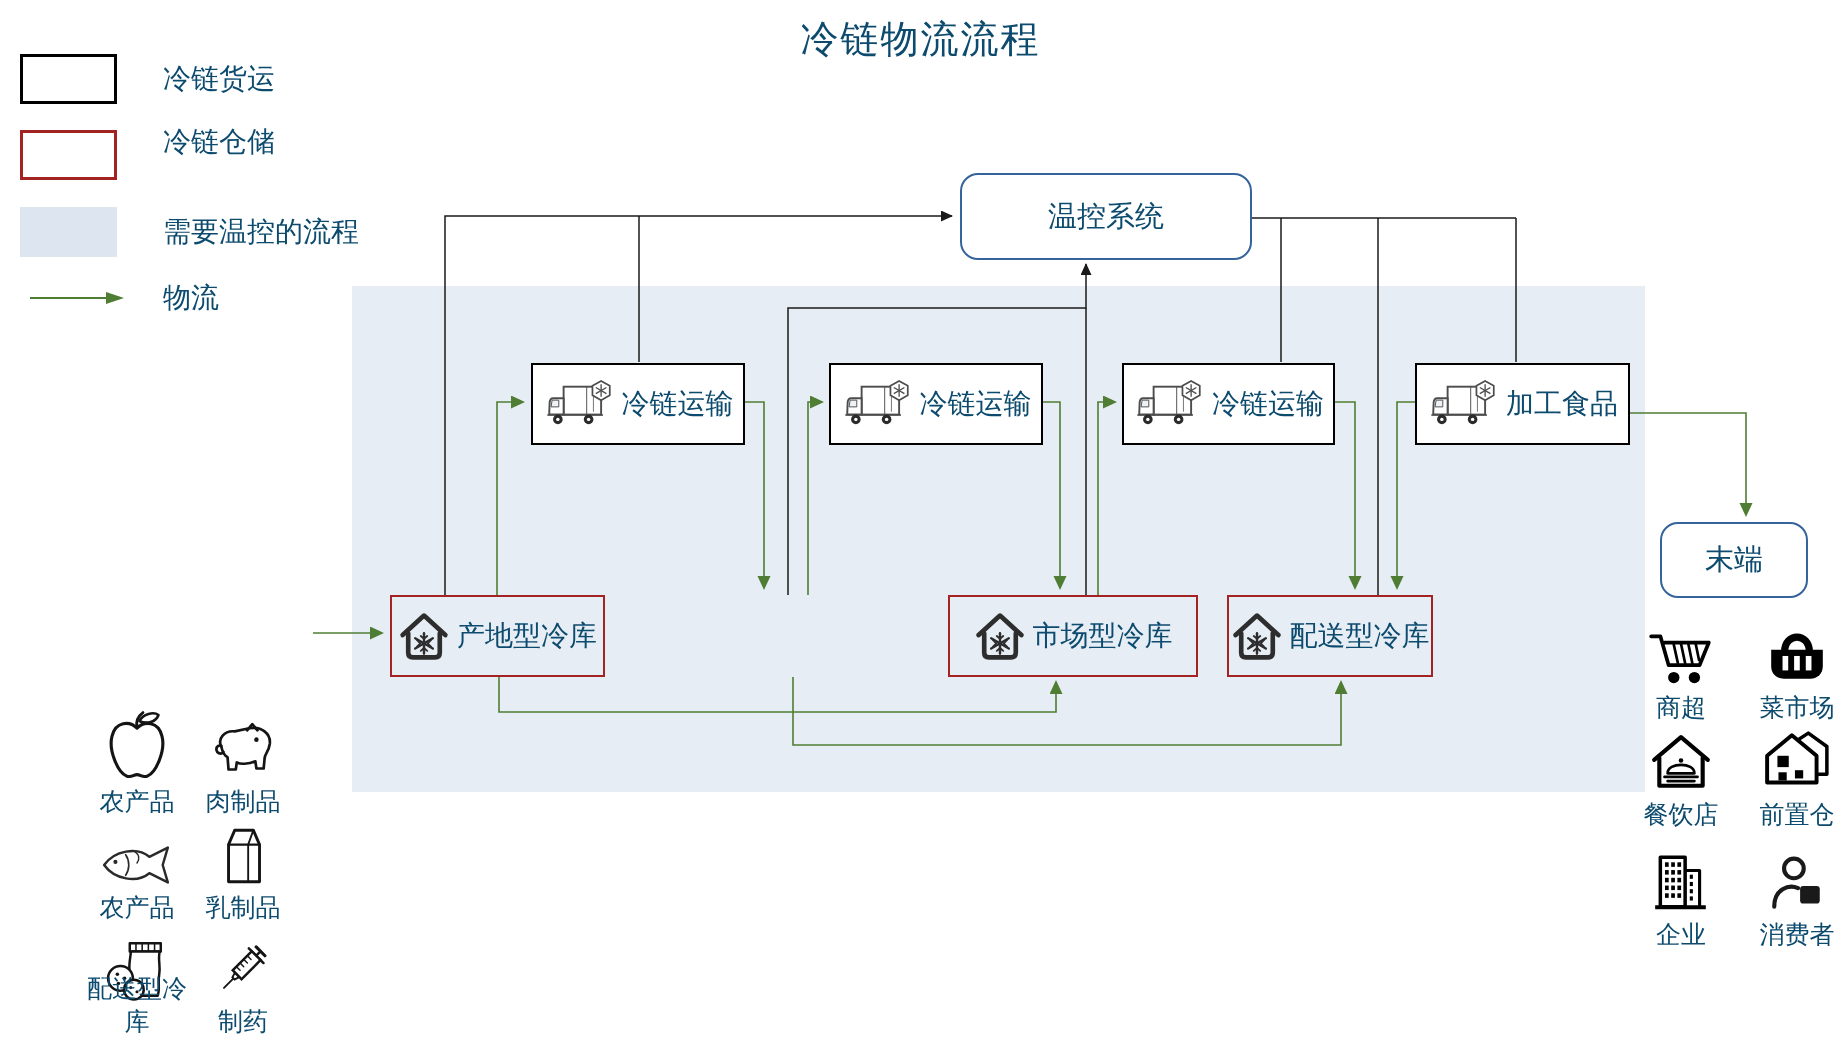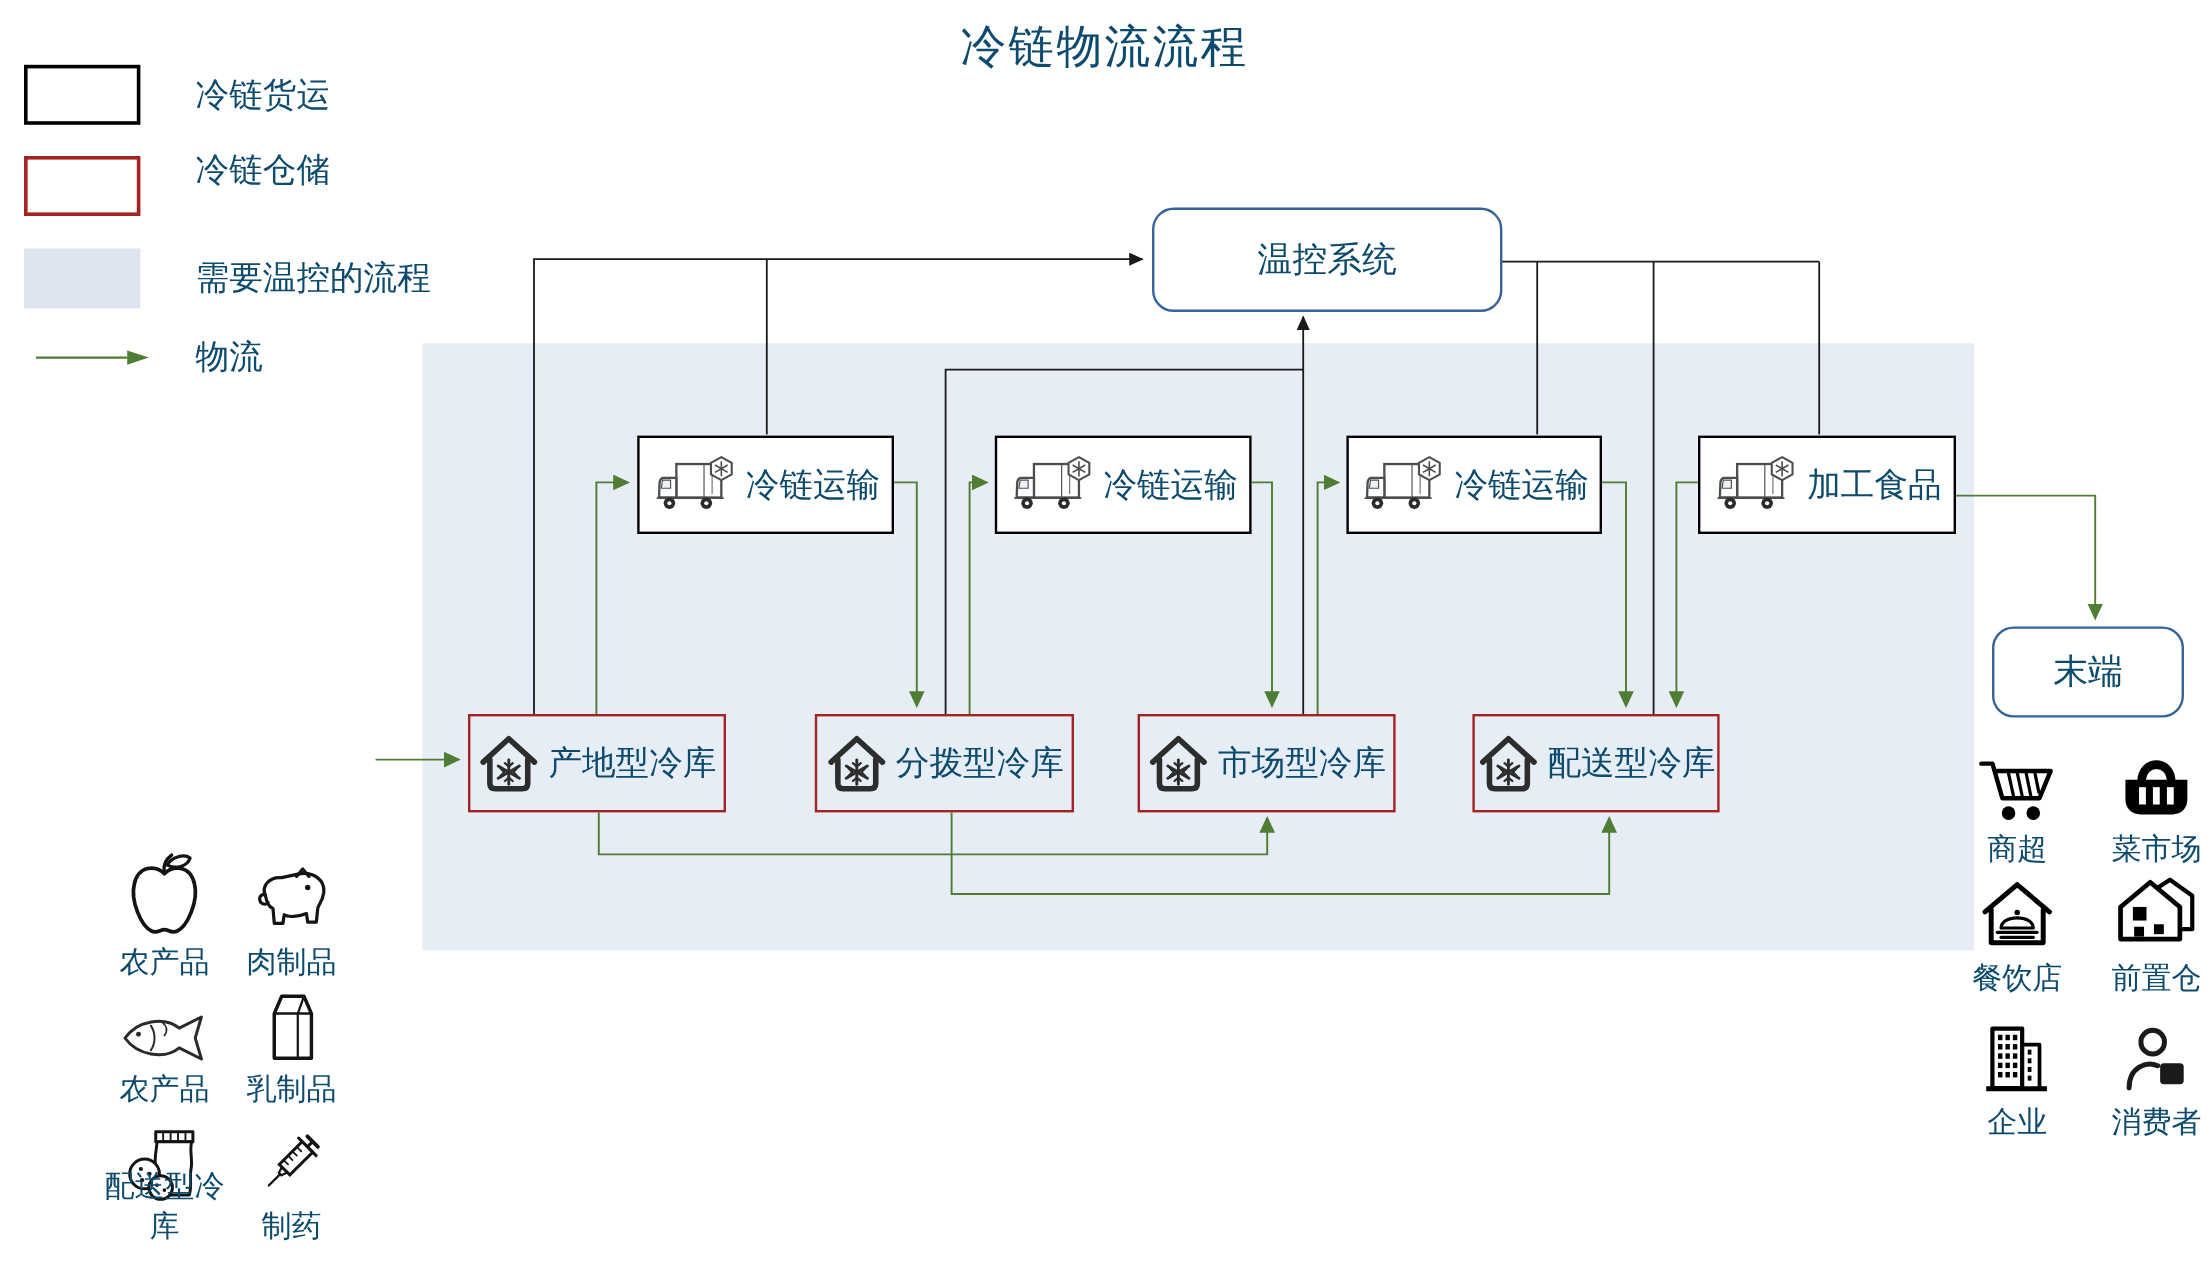--- a/index.html
+++ b/index.html
@@ -20,24 +20,24 @@
   #wires{left:0;top:0;z-index:1;}
   
   .node{box-sizing:border-box;display:flex;align-items:center;justify-content:center;gap:7px;
         font-size:28px;z-index:2;}
   .rounded{background:#fff;border:2.5px solid #35639b;border-radius:18px;font-size:29px;}
   .transport{top:363px;height:82px;background:#fff;border:2.8px solid #000;}
   .warehouse{top:595px;height:82px;background:transparent;border:2.8px solid #a32222;}
   .t1{left:531px;width:214px;} .t2{left:829px;width:214px;}
   .t3{left:1122px;width:213px;} .t4{left:1415px;width:215px;}
   .w1{left:390px;width:215px;} .w2{left:679px;width:216px;}
-  .w3{left:948px;width:215px;} .w4{left:1227px;width:206px;}
+  .w3{left:948px;width:250px;} .w4{left:1227px;width:206px;}
   #node-temp{left:960px;top:173px;width:292px;height:87px;}
   #node-goods{left:67px;top:590px;width:246px;height:85px;}
-  #node-terminal{left:1660px;top:522px;width:160px;height:76px;}
+  #node-terminal{left:1660px;top:522px;width:148px;height:76px;}
   
   .gitem{width:120px;height:110px;z-index:2;}
   .gitem svg{position:absolute;left:50%;transform:translateX(-50%);bottom:36px;}
   .gitem .cap{position:absolute;left:0;bottom:0;width:100%;text-align:center;font-size:25px;}
   .titem{width:104px;}
 </style>
 </head>
 <body>
 
 <div id="stage">
@@ -198,40 +198,20 @@
         </g>
         <g stroke-width="2">
           <path d="M24.5,29 L28,32 L31.5,29"></path>
             <path d="M24.5,45 L28,42 L31.5,45"></path>
           <path d="M20.5,33.5 L24,37 L20.5,40.5"></path>
             <path d="M35.5,33.5 L32,37 L35.5,40.5"></path>
         </g>
       </g>
     </svg>
     <span>产地型冷库</span>
-  </div>
-  <div class="abs node warehouse w2">
-    <svg width="52" height="54" viewBox="0 0 56 58">
-      <g stroke="#2d2d2d" fill="none" stroke-linecap="round" stroke-linejoin="round">
-        <path d="M5,28 L28,7 L51,28" stroke-width="5"></path>
-        <path d="M11,26 V47 Q11,52 16,52 H40 Q45,52 45,47 V26" stroke-width="5"></path>
-        <g stroke-width="2.6">
-          <path d="M28,26 V48"></path>
-            <path d="M18.5,31.5 L37.5,42.5"></path>
-            <path d="M18.5,42.5 L37.5,31.5"></path>
-        </g>
-        <g stroke-width="2">
-          <path d="M24.5,29 L28,32 L31.5,29"></path>
-            <path d="M24.5,45 L28,42 L31.5,45"></path>
-          <path d="M20.5,33.5 L24,37 L20.5,40.5"></path>
-            <path d="M35.5,33.5 L32,37 L35.5,40.5"></path>
-        </g>
-      </g>
-    </svg>
-    <span>分拨型冷库</span>
   </div>
   <div class="abs node warehouse w3">
     <svg width="52" height="54" viewBox="0 0 56 58">
       <g stroke="#2d2d2d" fill="none" stroke-linecap="round" stroke-linejoin="round">
         <path d="M5,28 L28,7 L51,28" stroke-width="5"></path>
         <path d="M11,26 V47 Q11,52 16,52 H40 Q45,52 45,47 V26" stroke-width="5"></path>
         <g stroke-width="2.6">
           <path d="M28,26 V48"></path>
             <path d="M18.5,31.5 L37.5,42.5"></path>
             <path d="M18.5,42.5 L37.5,31.5"></path>

